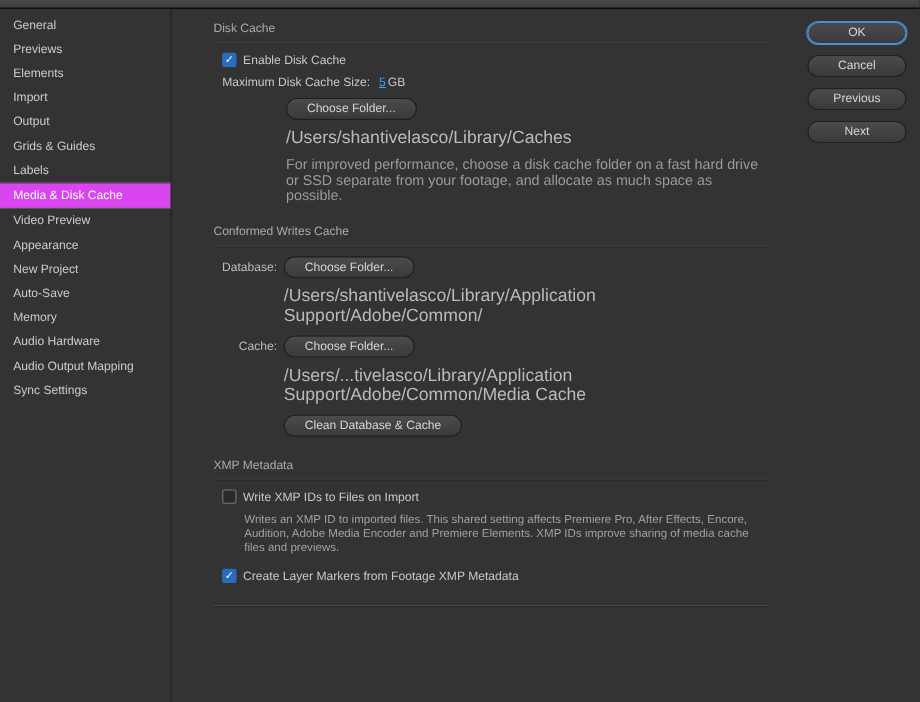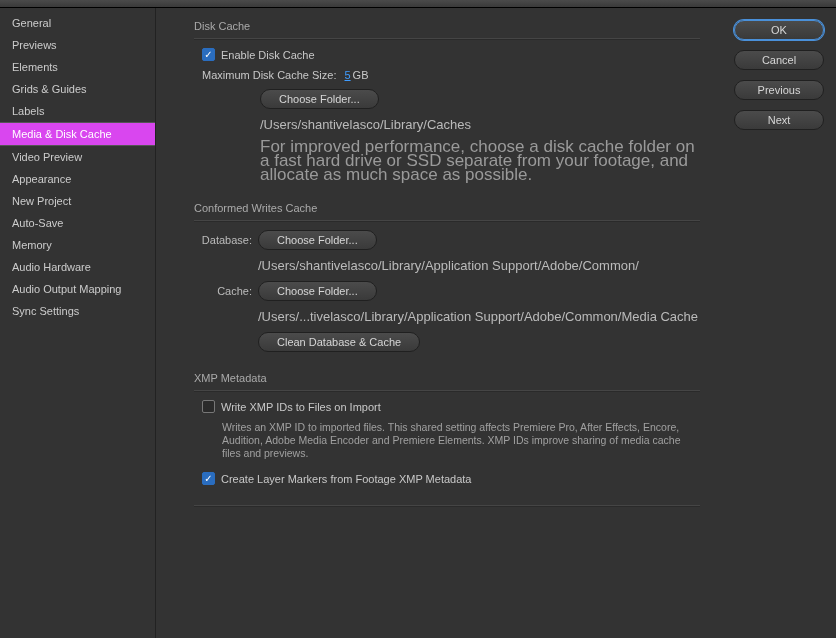--- a/index.html
+++ b/index.html
@@ -124,45 +124,47 @@
     flex-shrink: 0;
     margin-right: 6px;
   }
   .link {
     color: #3f9cff;
     text-decoration: underline;
     cursor: default;
   }
   .path {
     color: #bbbbbb;
-    font-size: 13px;
+    font-size: 16px;
   }
   .muted {
     color: #9a9a9a;
-    font-size: 17px;
+    font-size: 13px;
     line-height: 14px;
   }
   .help {
     color: #a0a0a0;
     font-size: 10.5px;
     line-height: 13px;
     margin-left: 20px;
   }
 </style>
 </head>
 <body>
 
 <div class="topbar"></div>
 
 <div class="container">
 
   <div class="sidebar" id="sidebar">
       <div class="sidebar-item">General</div>
       <div class="sidebar-item">Previews</div>
       <div class="sidebar-item">Elements</div>
+      <div class="sidebar-item">Import</div>
+      <div class="sidebar-item">Output</div>
       <div class="sidebar-item">Grids &amp; Guides</div>
       <div class="sidebar-item">Labels</div>
       <div class="sidebar-item active">Media &amp; Disk Cache</div>
       <div class="sidebar-item">Video Preview</div>
       <div class="sidebar-item">Appearance</div>
       <div class="sidebar-item">New Project</div>
       <div class="sidebar-item">Auto-Save</div>
       <div class="sidebar-item">Memory</div>
       <div class="sidebar-item">Audio Hardware</div>
       <div class="sidebar-item">Audio Output Mapping</div>

